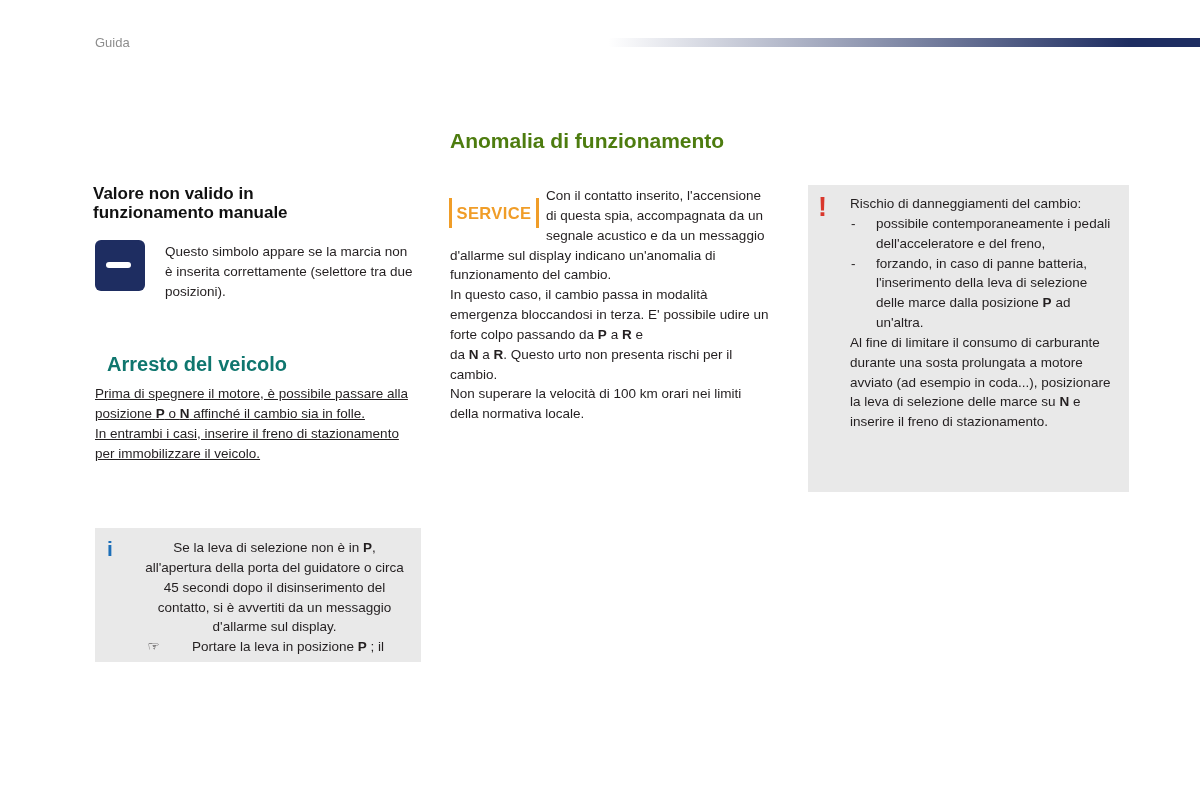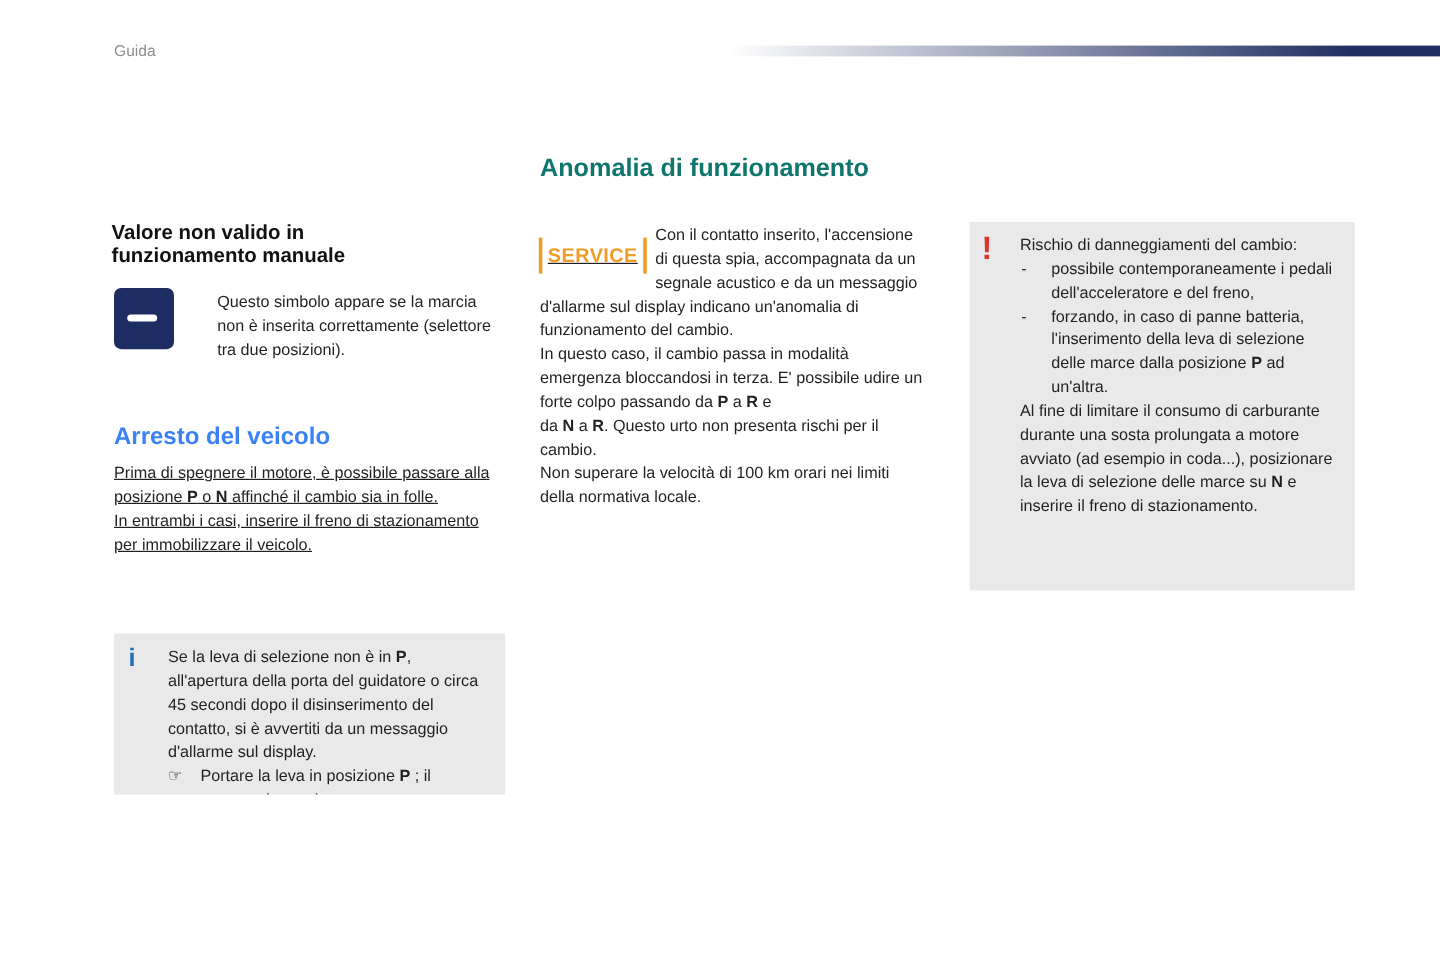--- a/index.html
+++ b/index.html
@@ -13,45 +13,45 @@
   p{margin:0;}
   b{font-weight:bold;}
 
   .breadcrumb{position:absolute; left:95px; top:33px; font-size:13px; color:var(--muted);}
   .top-rule{position:absolute; left:608px; top:38px; width:592px; height:9px;
             background:linear-gradient(90deg, rgba(30,45,97,0) 0%, rgba(30,45,97,0.45) 40%, var(--navy) 88%);}
   .bottom-rule{position:absolute; left:255px; top:792px; width:945px; height:8px;
             background:linear-gradient(90deg, rgba(30,45,97,0) 0%, rgba(30,45,97,0.45) 40%, var(--navy) 88%);}
   .page-number{position:absolute; left:30px; top:760px; font-size:21px; font-weight:bold; color:#75757a;}
 
-  .page-title{position:absolute; left:450px; top:126px; font-size:21px; font-weight:bold; color:#0f766e;}
+  .page-title{position:absolute; left:450px; top:126px; font-size:21px; font-weight:bold; color:#4d7c0f;}
 
   
   .h-small{position:absolute; left:93px; top:184px; width:330px; font-size:17px; font-weight:bold;
            line-height:1.12; white-space:pre-line; color:#111;}
-  .icon-row{position:absolute; left:95px; top:240px; width:326px; display:flex; gap:36px;}
+  .icon-row{position:absolute; left:95px; top:240px; width:326px; display:flex; gap:20px;}
   .selector-icon{width:50px; height:51px; background:var(--navy); border-radius:6px; flex:none; position:relative;}
   .selector-icon .dash{position:absolute; left:11px; top:22px; width:25px; height:6px; background:#fff; border-radius:3px;}
   .icon-row p{width:252px; padding-top:2px;}
 
-  .h-big{position:absolute; left:95px; top:350px; font-size:20px; font-weight:bold; color:#3b82f6;}
+  .h-big{position:absolute; left:107px; top:350px; font-size:20px; font-weight:bold; color:#0f766e;}
   .stop-para{position:absolute; left:95px; top:384px; width:326px; white-space:pre-line;text-decoration:underline;}
 
   .info-box{position:absolute; left:95px; top:528px; width:326px; height:218px; background:var(--box-gray);
             display:flex; padding:10px 12px; gap:0;}
   .info-glyph{width:33px; flex:none; color:var(--info-blue); font-weight:bold; font-size:21px; line-height:1;}
-  .info-content{width:269px;}
+  .info-content{width:269px;text-align:center;}
   .hand-row{display:flex;}
   .hand-row .marker{width:27px; flex:none;}
   .hand-row p{flex:1;}
 
   
   .col-mid{position:absolute; left:450px; top:186px; width:321px;}
   .service-icon{float:left; width:88px; height:54px; display:flex; align-items:center; justify-content:center;
-                margin-right:8px;text-decoration:underline;}
+                margin-right:8px;}
   .service-label{color:var(--orange); font-weight:bold; font-size:16.5px; letter-spacing:.4px;
                  border-left:3px solid var(--orange); border-right:3px solid var(--orange); padding:3px 5px;}
 
   
   .warn-box{position:absolute; left:808px; top:185px; width:321px; height:307px; background:var(--box-gray);
             display:flex; padding:9px 12px 10px 10px;}
   .warn-glyph{width:32px; flex:none; color:var(--red); font-weight:bold; font-size:27px; line-height:1;}
   .warn-content{width:269px;}
   .dash-item{display:flex;}
   .dash-item .marker{width:26px; flex:none; padding-left:1px;}

